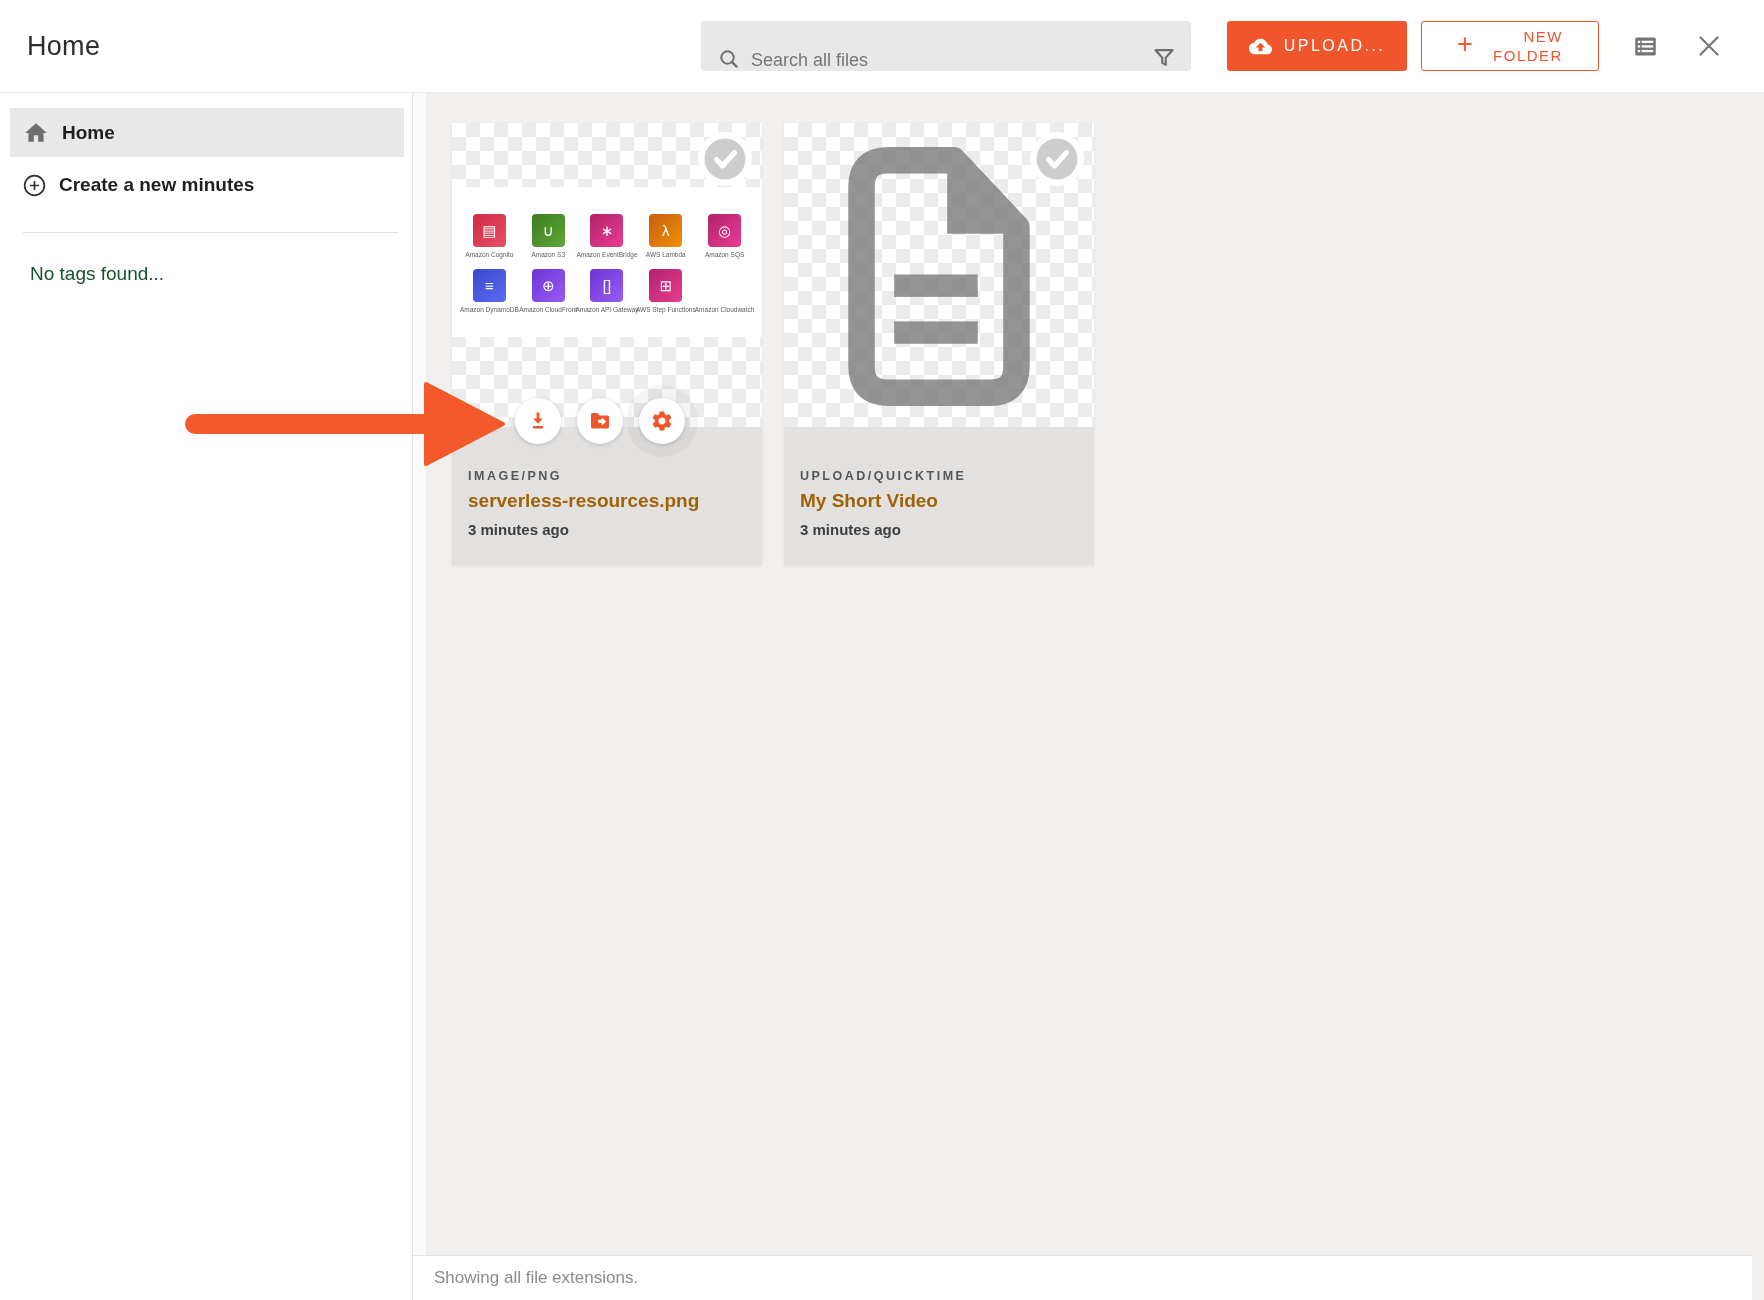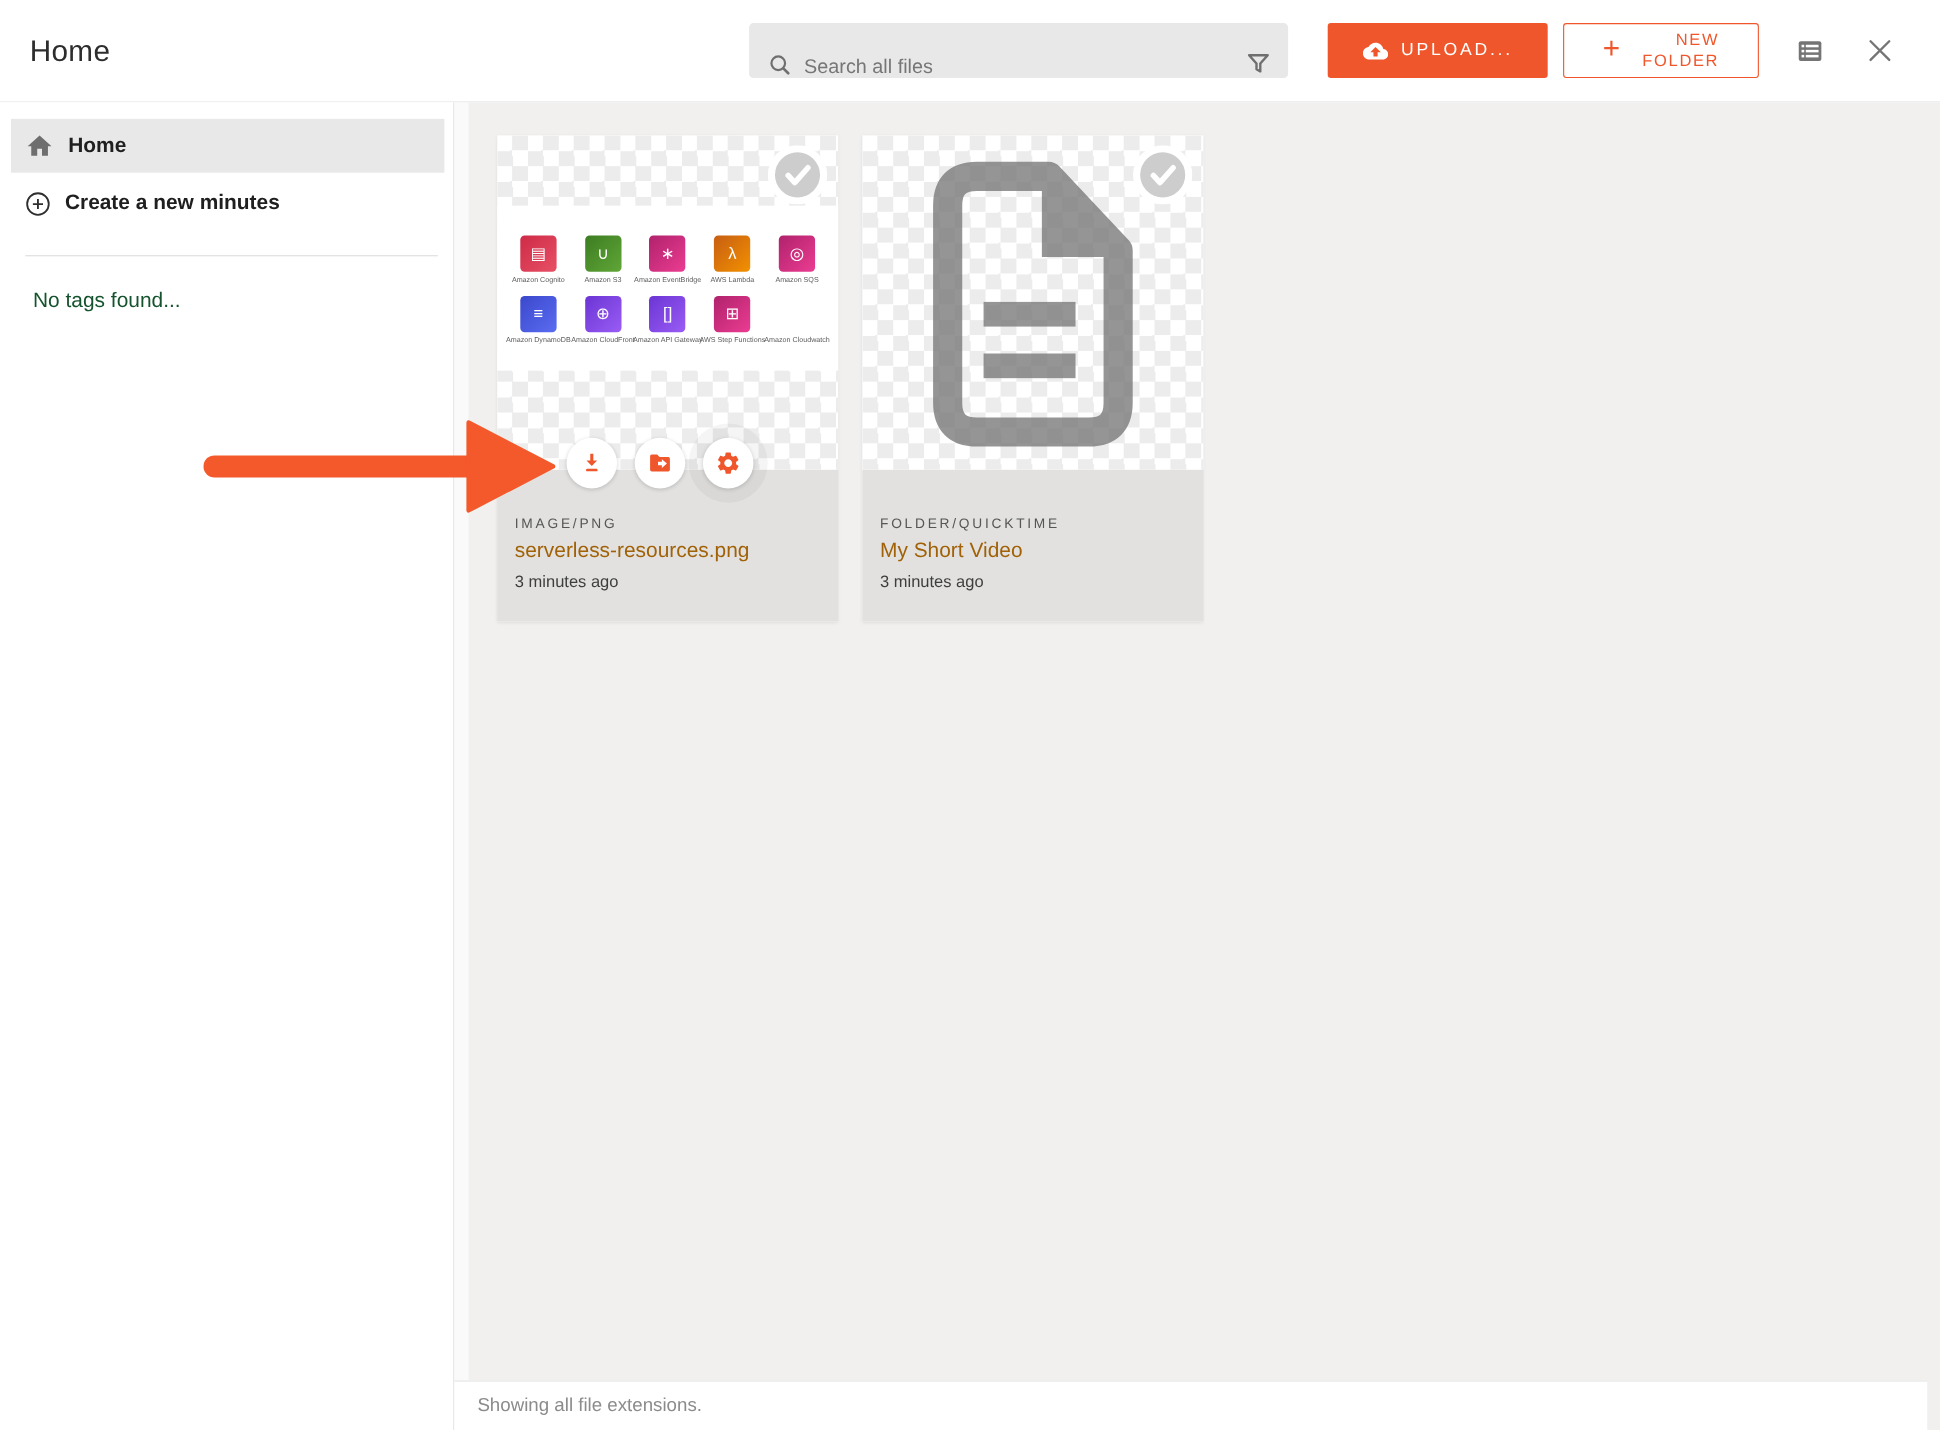--- a/index.html
+++ b/index.html
@@ -12,21 +12,21 @@
   
   .topbar { height:93px; border-bottom:1px solid #ececec; display:flex; align-items:center;
             padding:0 40px 0 27px; background:#fff; }
   .page-title { font-size:27px; font-weight:400; color:#2d2d2d; letter-spacing:.3px; }
   .searchbar { margin-left:auto; width:490px; height:50px; background:#e9e8e8; border-radius:4px;
                display:flex; align-items:flex-end; padding:0 14px 0 16px; }
   .searchbar svg { flex:none; }
   .searchbar input { flex:1; border:none; outline:none; background:transparent; font-family:inherit;
                      font-size:18px; color:#444; margin:0 10px; }
   .searchbar input::placeholder { color:#767676; opacity:1; }
-  .btn-upload { margin-left:36px; width:200px; height:50px; background:#F0562B; border:none; border-radius:3px;
+  .btn-upload { margin-left:36px; width:180px; height:50px; background:#F0562B; border:none; border-radius:3px;
                 color:#fff; display:flex; align-items:center; justify-content:center; gap:12px;
                 font-family:inherit; font-size:16px; letter-spacing:2.5px; cursor:pointer; }
   .btn-newfolder { margin-left:14px; width:178px; height:50px; background:#fff; border:1px solid #F0562B;
                    border-radius:3px; color:#F0562B; display:flex; align-items:center; justify-content:center;
                    gap:16px; font-family:inherit; font-size:15px; letter-spacing:1.5px; line-height:1.3;
                    cursor:pointer; }
   .btn-newfolder .plus { font-size:27px; font-weight:300; letter-spacing:0; margin-top:-3px; }
   .btn-newfolder .nf-label { width:74px; text-align:right; }
   .icon-btn { margin-left:32px; background:none; border:none; cursor:pointer; display:flex; align-items:center; }
   
@@ -54,21 +54,21 @@
               display:flex; flex-wrap:wrap; align-content:center; padding:2px 8px 0; }
   .aws-item { width:20%; display:flex; flex-direction:column; align-items:center; margin:6px 0 5px; }
   .aws-sq { width:33px; height:33px; border-radius:4px; display:flex; align-items:center; justify-content:center;
             color:#fff; font-size:15px; line-height:1; }
   .aws-label { font-size:6.5px; color:#5c5c5c; margin-top:4px; white-space:nowrap; }
   .actions { position:absolute; left:63px; bottom:-17px; display:flex; gap:16px; }
   .abtn { width:46px; height:46px; border-radius:50%; background:#fff; border:none; cursor:pointer;
           display:flex; align-items:center; justify-content:center;
           box-shadow:0 1px 4px rgba(0,0,0,.18); }
   .abtn.halo { box-shadow:0 1px 4px rgba(0,0,0,.18), 0 0 0 13px rgba(0,0,0,.04); }
-  .info { height:138px; background:#e2e1e0; padding:42px 16px 0; }
+  .info { height:138px; background:#e2e1e0; padding:42px 16px 0;font-weight:bold; }
   .ftype { font-size:12.5px; letter-spacing:2.5px; color:#565656; }
   .fname { font-size:19px; color:#a16207; margin-top:7px; }
   .ftime { font-size:15px; color:#3e3e3e; margin-top:9px; }
   
   .statusbar { position:absolute; left:0; right:12px; bottom:0; height:45px; background:#fff;
                border-top:1px solid #e4e4e4; display:flex; align-items:center; padding-left:21px;
                font-size:17px; color:#8b8b8b; }
   
   .anno-arrow { position:absolute; left:183px; top:377px; width:322px; height:94px; pointer-events:none; z-index:10; }
 </style>
@@ -230,21 +230,21 @@
           </svg>
           <div class="check-badge">
             <svg width="54" height="54" viewBox="0 0 54 54">
               <circle cx="27" cy="27" r="27" fill="#fff"></circle>
               <circle cx="27" cy="27" r="20.5" fill="#cdcdcd"></circle>
               <path d="M18.5,27.5 l6,6.5 L36.5,20.5" fill="none" stroke="#fff" stroke-width="5" stroke-linecap="round" stroke-linejoin="round"></path>
             </svg>
           </div>
         </div>
         <div class="info">
-          <div class="ftype">FOLDER/QUICKTIME</div>
+          <div class="ftype">UPLOAD/QUICKTIME</div>
           <div class="fname">My Short Video</div>
           <div class="ftime">3 minutes ago</div>
         </div>
       </div>
 
     </div>
 
     <div class="statusbar">
       <span>Showing all file extensions.</span>
     </div>

